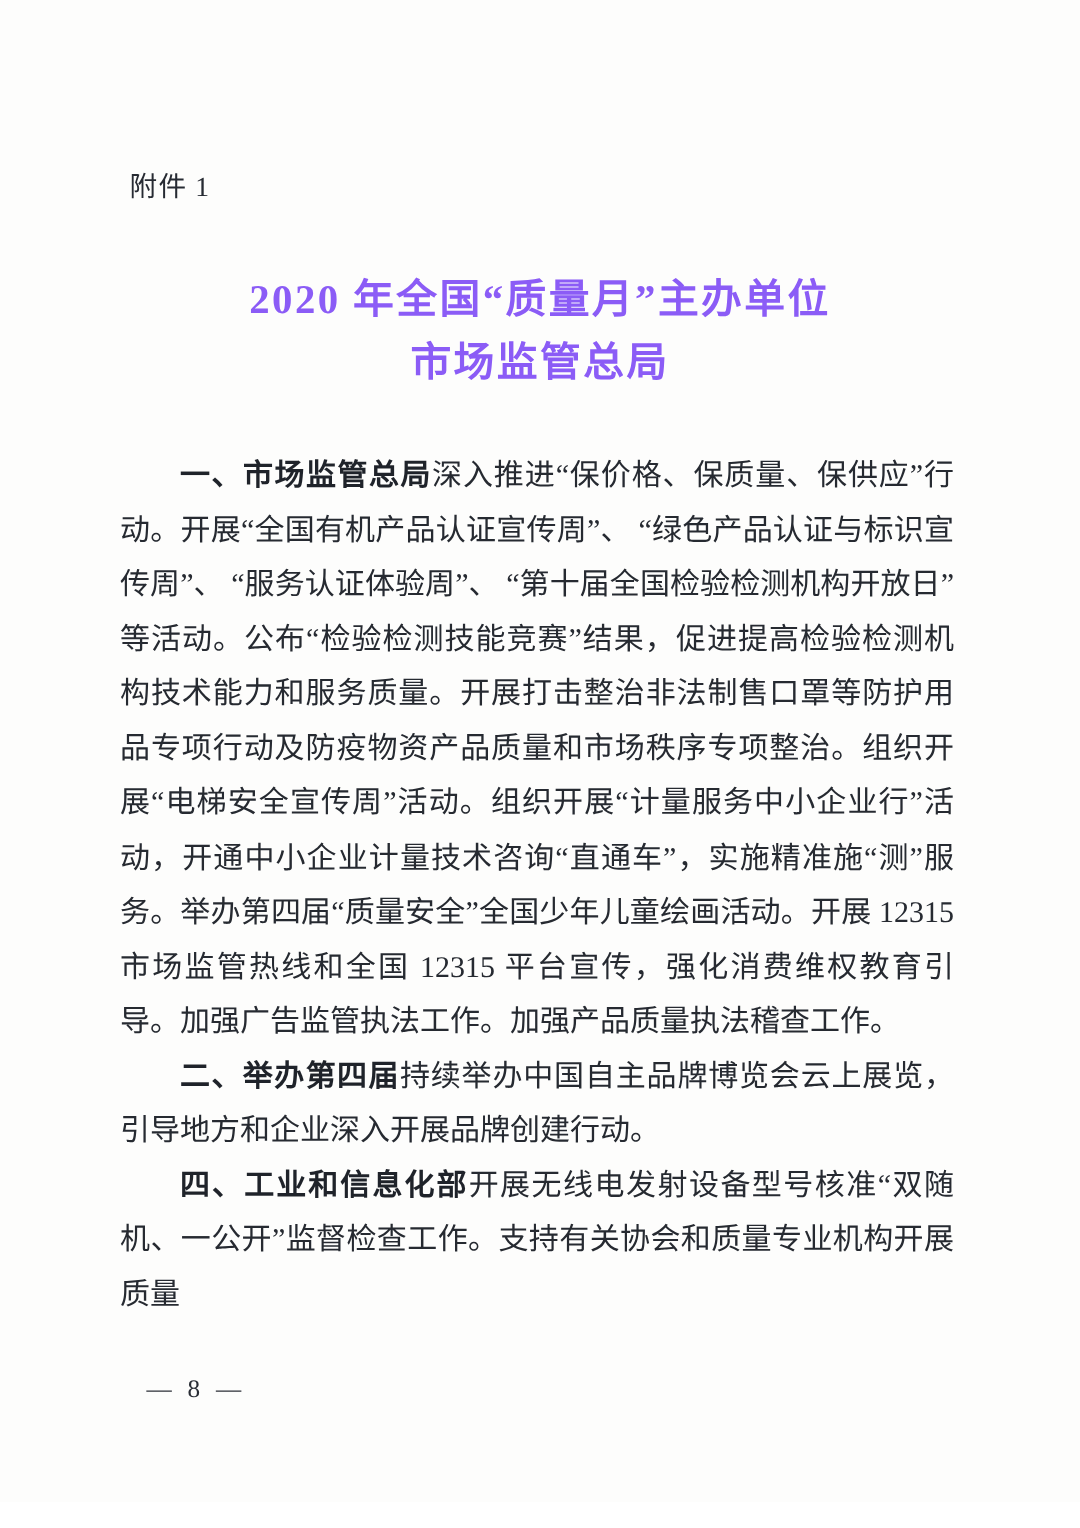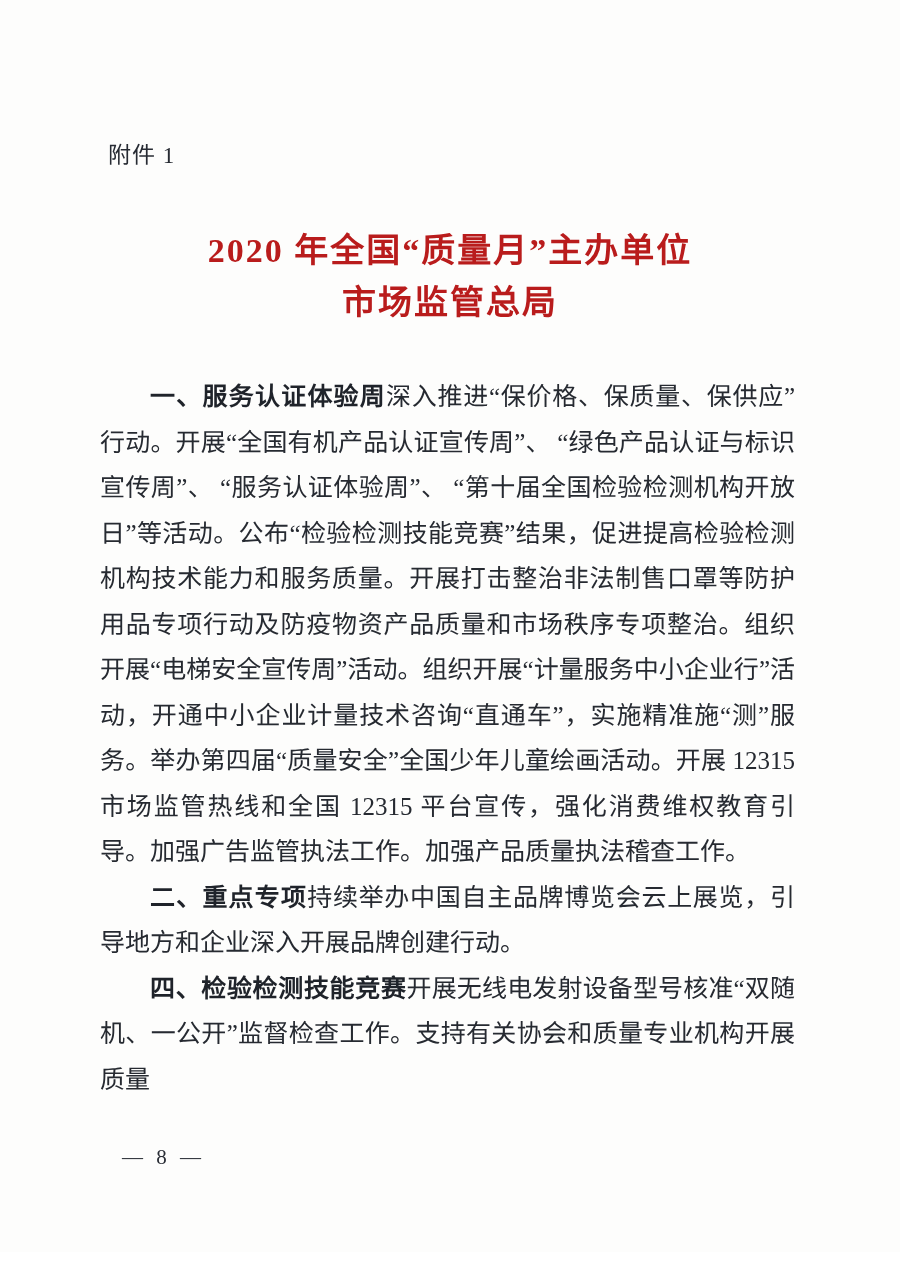--- a/index.html
+++ b/index.html
@@ -23,21 +23,21 @@
     line-height: 32px;
     color: #272b33;
     letter-spacing: 1px;
   }
   .doc-title {
     margin: 53px 0 0 0;
     text-align: center;
     font-size: 34px;
     line-height: 52px;
     font-weight: bold;
-    color: #b91c1c;
+    color: #8b5cf6;
     letter-spacing: 2px;
   }
   .doc-body {
     margin: 45px 105px 0 100px;
     font-size: 25px;
     line-height: 45.5px;
     text-align: justify;
     text-justify: inter-character;
     word-break: break-all;
     color: #262a31;
@@ -69,25 +69,25 @@
 
   <div class="attachment">附件 1</div>
 
   <div class="doc-title">
     <span>2020 年全国“质量月”主办单位</span><br>
     <span>市场监管总局</span>
   </div>
 
   <div class="doc-body">
     <p>
-      <span class="para-lead">一、服务认证体验周</span><span>深入推进“保价格、保质量、保供应”行动。开展“全国有机产品认证宣传周”、 “绿色产品认证与标识宣传周”、 “服务认证体验周”、 “第十届全国检验检测机构开放日”等活动。公布“检验检测技能竞赛”结果，促进提高检验检测机构技术能力和服务质量。开展打击整治非法制售口罩等防护用品专项行动及防疫物资产品质量和市场秩序专项整治。组织开展“电梯安全宣传周”活动。组织开展“计量服务中小企业行”活动，开通中小企业计量技术咨询“直通车”，实施精准施“测”服务。举办第四届“质量安全”全国少年儿童绘画活动。开展 12315 市场监管热线和全国 12315 平台宣传，强化消费维权教育引导。加强广告监管执法工作。加强产品质量执法稽查工作。</span>
+      <span class="para-lead">一、市场监管总局</span><span>深入推进“保价格、保质量、保供应”行动。开展“全国有机产品认证宣传周”、 “绿色产品认证与标识宣传周”、 “服务认证体验周”、 “第十届全国检验检测机构开放日”等活动。公布“检验检测技能竞赛”结果，促进提高检验检测机构技术能力和服务质量。开展打击整治非法制售口罩等防护用品专项行动及防疫物资产品质量和市场秩序专项整治。组织开展“电梯安全宣传周”活动。组织开展“计量服务中小企业行”活动，开通中小企业计量技术咨询“直通车”，实施精准施“测”服务。举办第四届“质量安全”全国少年儿童绘画活动。开展 12315 市场监管热线和全国 12315 平台宣传，强化消费维权教育引导。加强广告监管执法工作。加强产品质量执法稽查工作。</span>
     </p>
     <p>
-      <span class="para-lead">二、重点专项</span><span>持续举办中国自主品牌博览会云上展览，引导地方和企业深入开展品牌创建行动。</span>
+      <span class="para-lead">二、举办第四届</span><span>持续举办中国自主品牌博览会云上展览，引导地方和企业深入开展品牌创建行动。</span>
     </p>
     <p>
-      <span class="para-lead">四、检验检测技能竞赛</span><span>开展无线电发射设备型号核准“双随机、一公开”监督检查工作。支持有关协会和质量专业机构开展质量</span>
+      <span class="para-lead">四、工业和信息化部</span><span>开展无线电发射设备型号核准“双随机、一公开”监督检查工作。支持有关协会和质量专业机构开展质量</span>
     </p>
   </div>
 
   <div class="page-footer">— 8 —</div>
 
 </div>
 
 </body></html>

